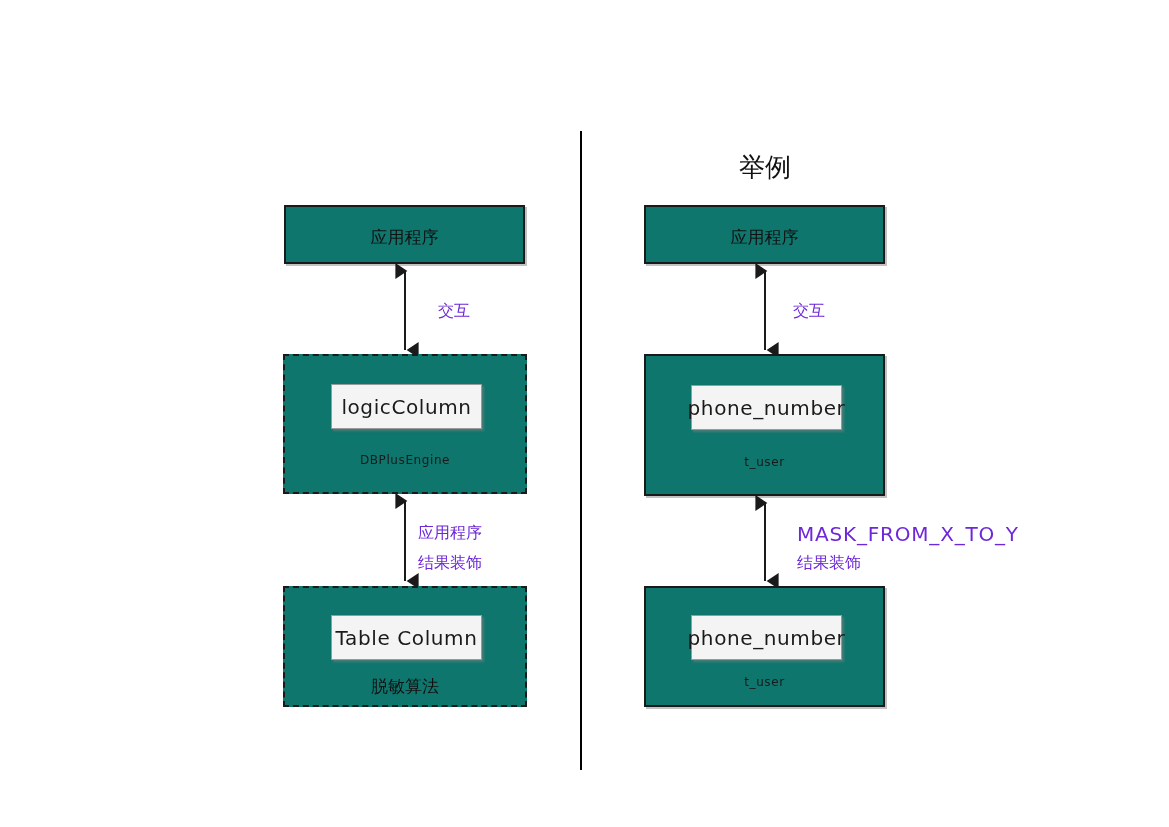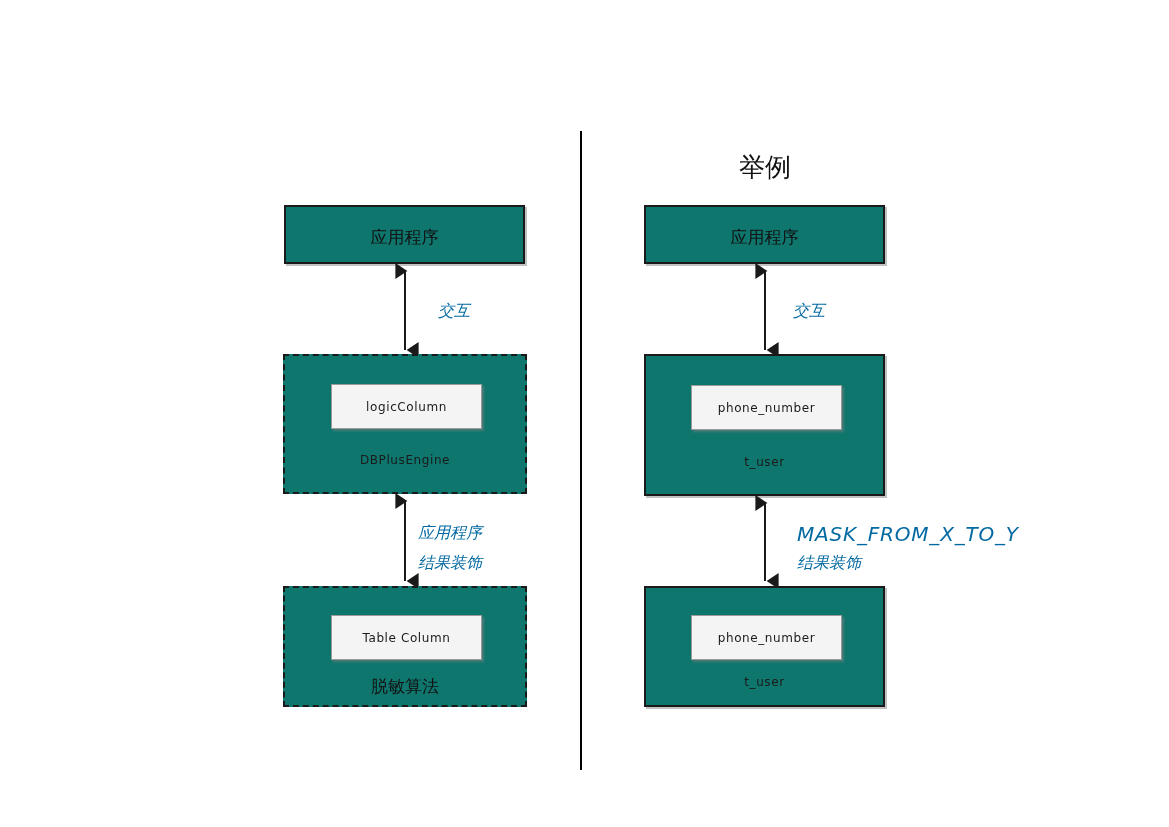--- a/index.html
+++ b/index.html
@@ -85,36 +85,35 @@
     background: #f4f4f4;
     border: 1px solid #9a9a9a;
     box-shadow: 2px 2px 2px rgba(130,130,130,0.5);
     display: flex;
     align-items: center;
     justify-content: center;
     white-space: nowrap;
   }
   .chip span {
     font-family: "DejaVu Sans", "Liberation Sans", sans-serif;
-    font-size: 12px;
+    font-size: 20px;
     letter-spacing: 0.6px;
     color: #1a1a1a;
   }
 
   
   .arrow-svg { position: absolute; overflow: visible; }
 
   
   .edge-label {
     position: absolute;
     white-space: nowrap;
     font-family: "DejaVu Sans", "Liberation Sans", sans-serif;
     font-size: 16px;
-    color: #0369a1;
-    font-style: italic;
+    color: #6d28d9;
   }
   .edge-label.mono {
     letter-spacing: 0.8px;
     font-size: 20px;
   }
 </style>
 </head>
 <body>
 
 <div id="canvas">

